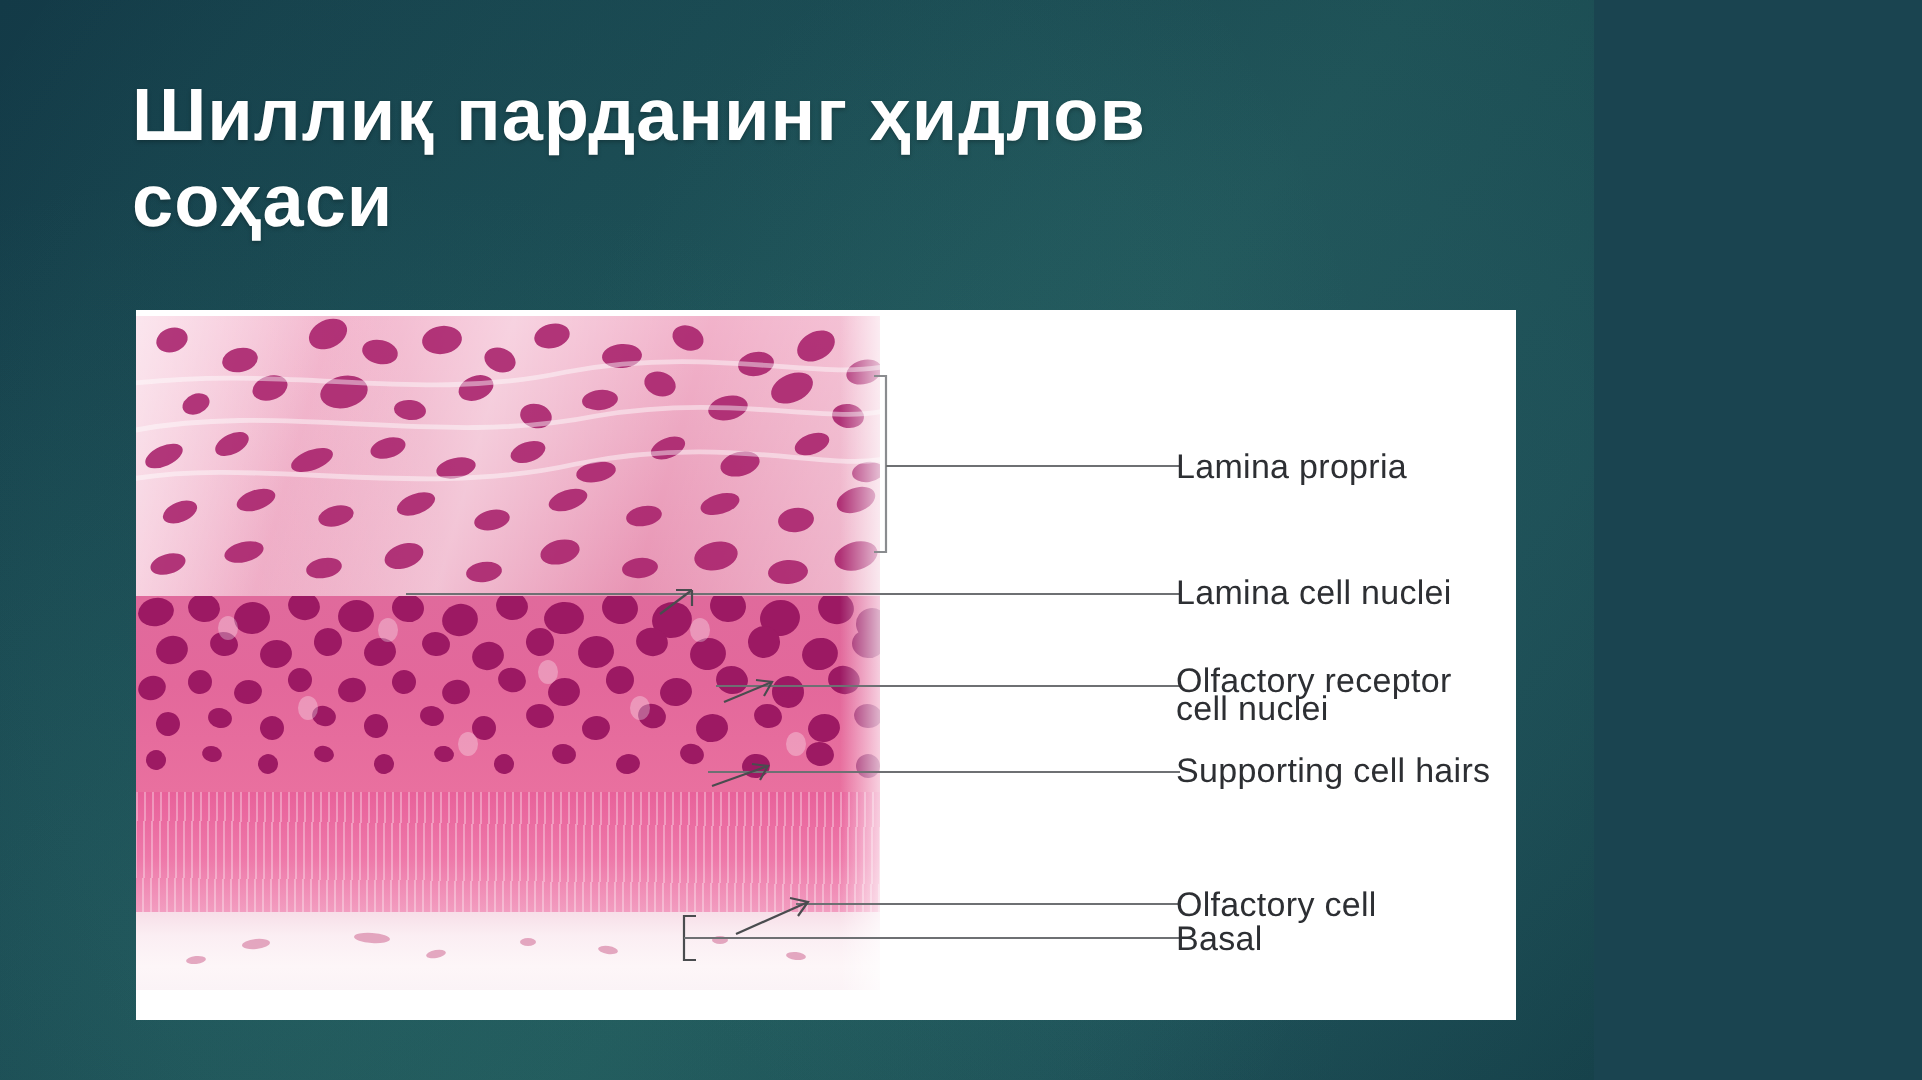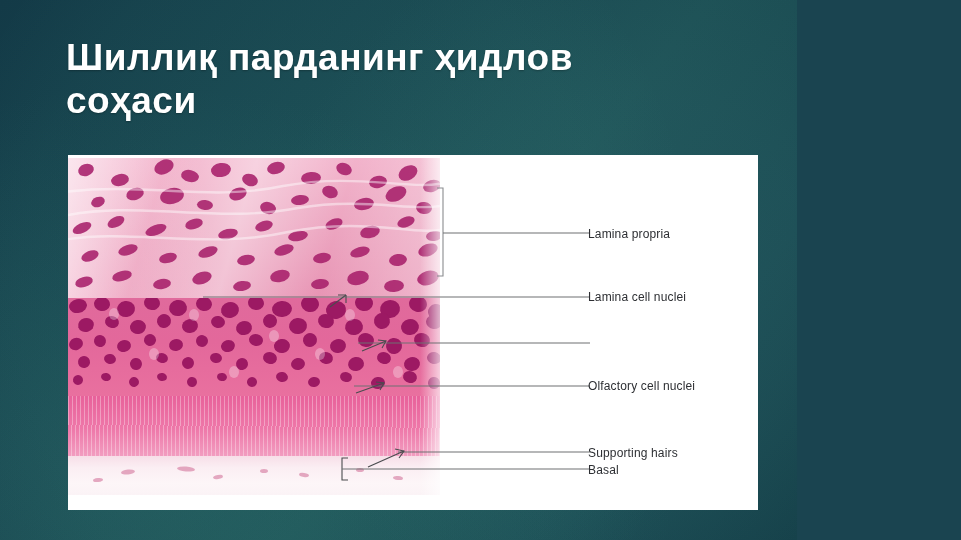--- a/index.html
+++ b/index.html
@@ -106,21 +106,21 @@
     width:56px; height:345px;
     background:linear-gradient(90deg, rgba(255,255,255,0) 0%, rgba(255,255,255,0.85) 45%, #ffffff 100%);
     z-index:2;
   }
 
   
   #callouts{ position:absolute; inset:0; z-index:6; }
   .lbl{
     position:absolute;
     color:#2d2f33;
-    font-size:12px;
+    font-size:17px;
     line-height:14px;
     font-family:"Liberation Sans", sans-serif;
     letter-spacing:0.15px;
     white-space:pre-line;
   }
 </style>
 </head>
 <body>
 
 <div id="slide">
@@ -343,21 +343,23 @@
         <path d="M274,314 L522,314"></path>
       </g>
     </svg>
   </div>
 
   <div id="callouts">
     <div class="lbl" style="left:588px; top:227px;">Lamina propria</div>
 
     <div class="lbl" style="left:588px; top:290px;">Lamina cell nuclei</div>
 
-
-    <div class="lbl" style="left:588px; top:379px;">Olfactory cell nuclei</div>
-
-    <div class="lbl" style="left:588px; top:446px;">Supporting hairs</div>
+    <div class="lbl" style="left:588px; top:334px;">Olfactory receptor
+cell nuclei</div>
+
+    <div class="lbl" style="left:588px; top:379px;">Supporting cell hairs</div>
+
+    <div class="lbl" style="left:588px; top:446px;">Olfactory cell</div>
 
     <div class="lbl" style="left:588px; top:463px;">Basal</div>
   </div>
 
 </div>
 
 </body></html>

